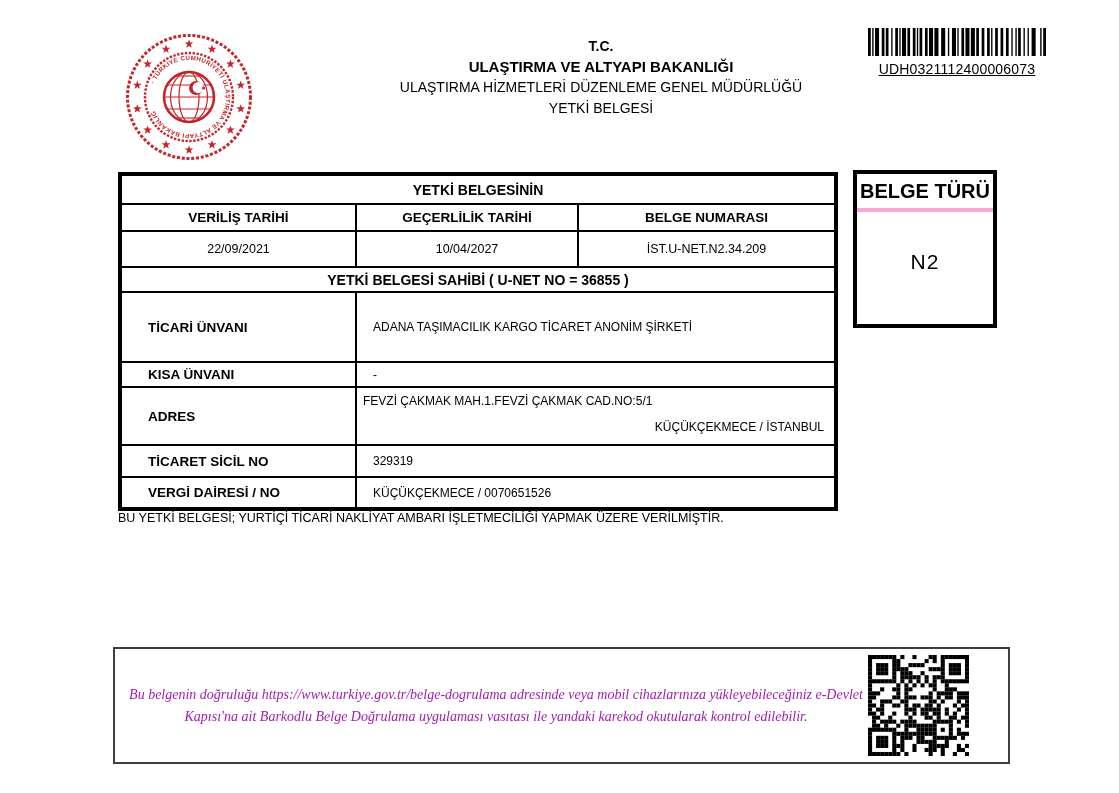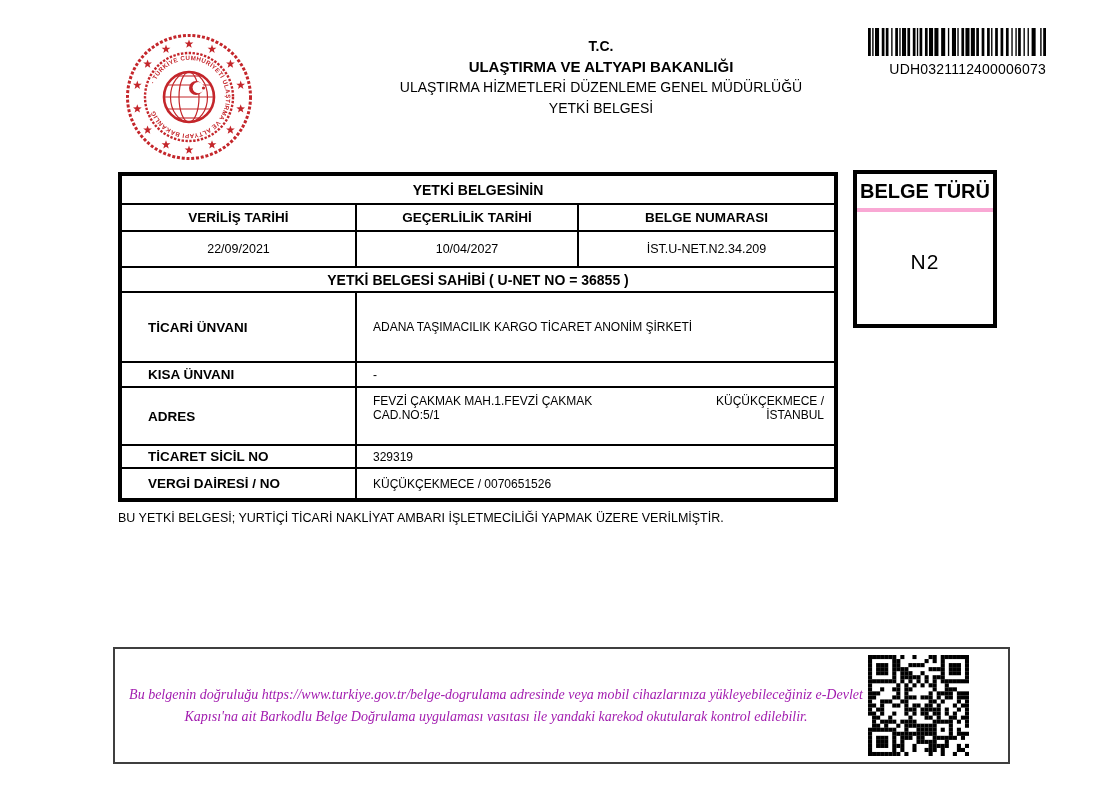--- a/index.html
+++ b/index.html
@@ -13,43 +13,43 @@
   .header-block { position:absolute; left:251px; top:36px; width:700px; text-align:center; }
   .h-tc        { font-size:14px; font-weight:bold; line-height:20px; }
   .h-ministry  { font-size:15px; font-weight:bold; line-height:21px; }
   .h-directorate { font-size:14px; line-height:21px; }
   .h-doctype   { font-size:14px; line-height:21px; }
 
   
   .seal { position:absolute; left:122px; top:30px; width:134px; height:134px; }
 
   
-  .barcode-block { position:absolute; left:868px; top:28px; width:178px; text-align:right; }
+  .barcode-block { position:absolute; left:868px; top:28px; width:178px; text-align:center;text-decoration:underline; }
   .barcode-value { font-size:14px; margin-top:1px; letter-spacing:0.2px; white-space:nowrap; }
 
   
   .doc-table { position:absolute; left:118px; top:172px; width:720px; border:4px solid #000; box-sizing:border-box; background:#fff; }
   .tr { border-bottom:2px solid #000; display:flex; align-items:stretch; box-sizing:border-box; }
   .tr.last { border-bottom:none; }
   .section-title { height:29px; display:flex; align-items:center; justify-content:center; font-weight:bold; font-size:14px; }
   .section-title.sub { height:25px; }
   .c3 { flex:none; display:flex; align-items:center; justify-content:center; box-sizing:border-box; }
   .c3.w1 { width:235px; border-right:2px solid #000; }
   .c3.w2 { width:222px; border-right:2px solid #000; }
   .c3.w3 { flex:1; }
   .row-head .c3 { font-weight:bold; font-size:13.5px; height:25px; }
   .row-vals .c3 { font-size:12.5px; height:34px; }
   .lbl { width:235px; flex:none; border-right:2px solid #000; display:flex; align-items:center; padding-left:26px; box-sizing:border-box; font-weight:bold; font-size:13.5px; }
   .val { flex:1; display:flex; align-items:center; padding-left:16px; font-size:12px; box-sizing:border-box; }
   .h-ticari { height:70px; }
   .h-kisa   { height:25px; }
   .h-adres  { height:58px; }
-  .h-sicil  { height:23px; }
+  .h-sicil  { height:32px; }
   .h-vergi  { height:29px; }
-  .val-adres { flex:1; display:flex; flex-direction:row; justify-content:space-between; padding:6px 10px 10px 16px; font-size:12px; box-sizing:border-box; }
+  .val-adres { flex:1; display:flex; flex-direction:column; justify-content:space-between; padding:6px 10px 10px 6px; font-size:12px; box-sizing:border-box; }
   .adres-l2 { text-align:right; }
 
   
   .belge-box { position:absolute; left:853px; top:170px; width:144px; height:158px; border:4px solid #000; box-sizing:border-box; background:#fff; }
   .belge-header { height:34px; border-bottom:4px solid #f9a8d4; display:flex; align-items:center; justify-content:center; font-weight:bold; font-size:20px; }
   .belge-value { height:100px; display:flex; align-items:center; justify-content:center; font-size:21px; letter-spacing:1px; }
 
   
   .statement { position:absolute; left:118px; top:511px; width:790px; font-size:12.5px; }
 

